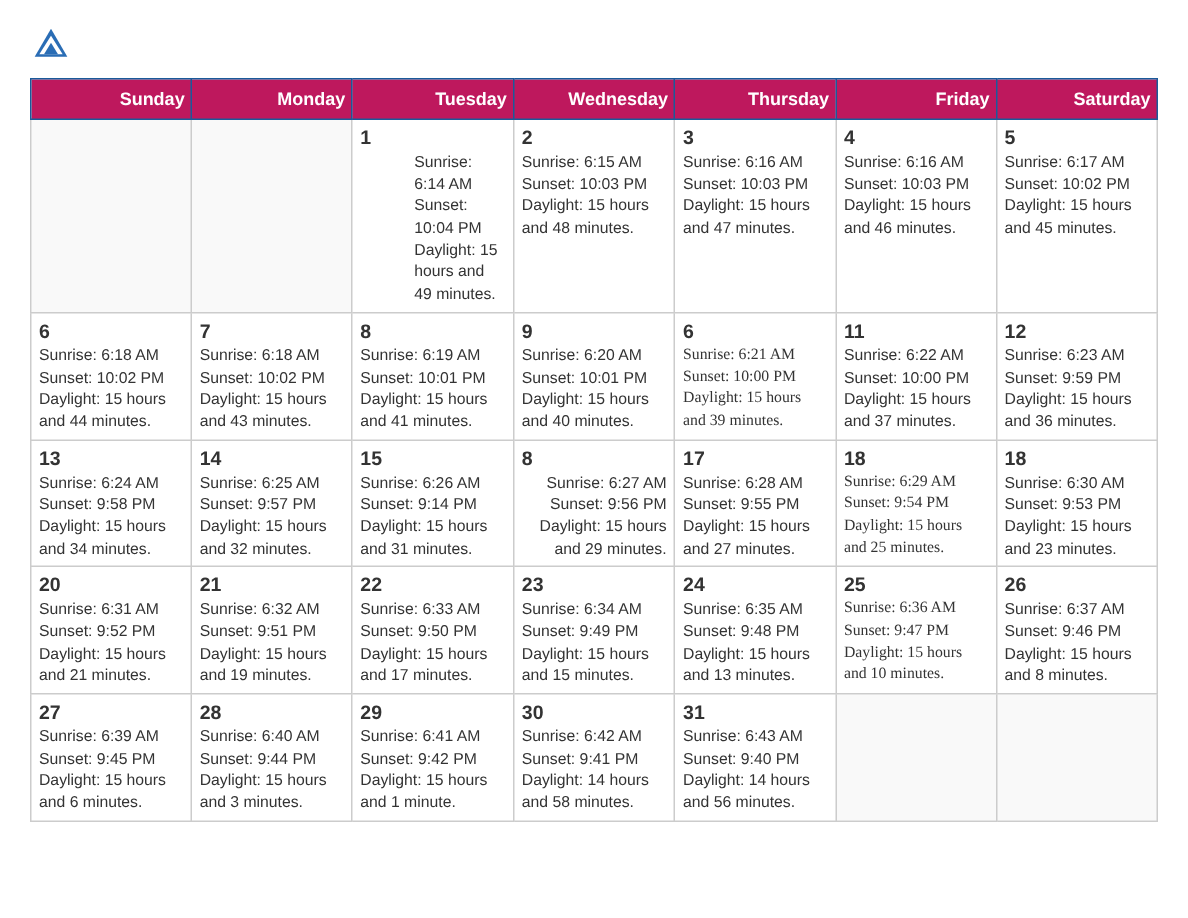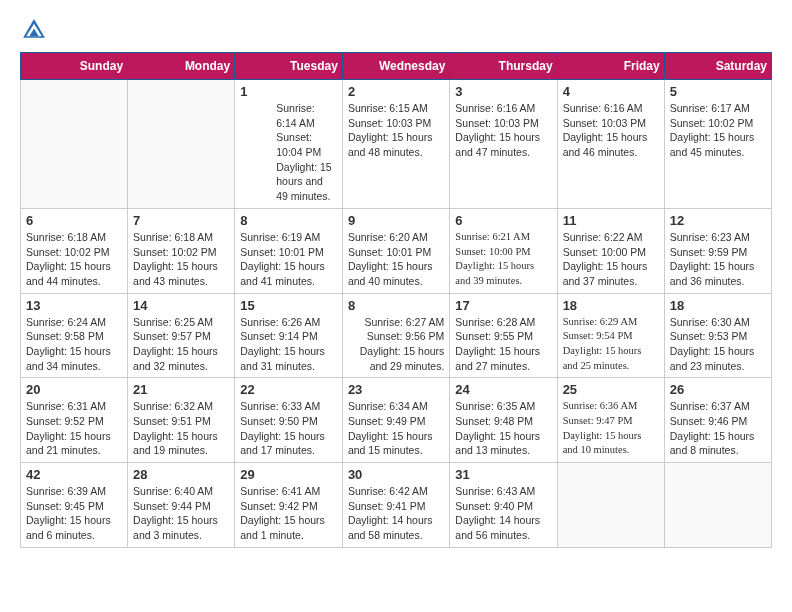--- a/index.html
+++ b/index.html
@@ -279,21 +279,21 @@
         </td>
         <td>
           <span class="day-number">26</span>
           <div class="day-info" style="white-space: pre-line;">Sunrise: 6:37 AM
 Sunset: 9:46 PM
 Daylight: 15 hours and 8 minutes.</div>
         </td>
       </tr>
       <tr>
         <td>
-          <span class="day-number">42</span>
+          <span class="day-number">27</span>
           <div class="day-info" style="white-space: pre-line;">Sunrise: 6:39 AM
 Sunset: 9:45 PM
 Daylight: 15 hours and 6 minutes.</div>
         </td>
         <td>
           <span class="day-number">28</span>
           <div class="day-info" style="white-space: pre-line;">Sunrise: 6:40 AM
 Sunset: 9:44 PM
 Daylight: 15 hours and 3 minutes.</div>
         </td>

